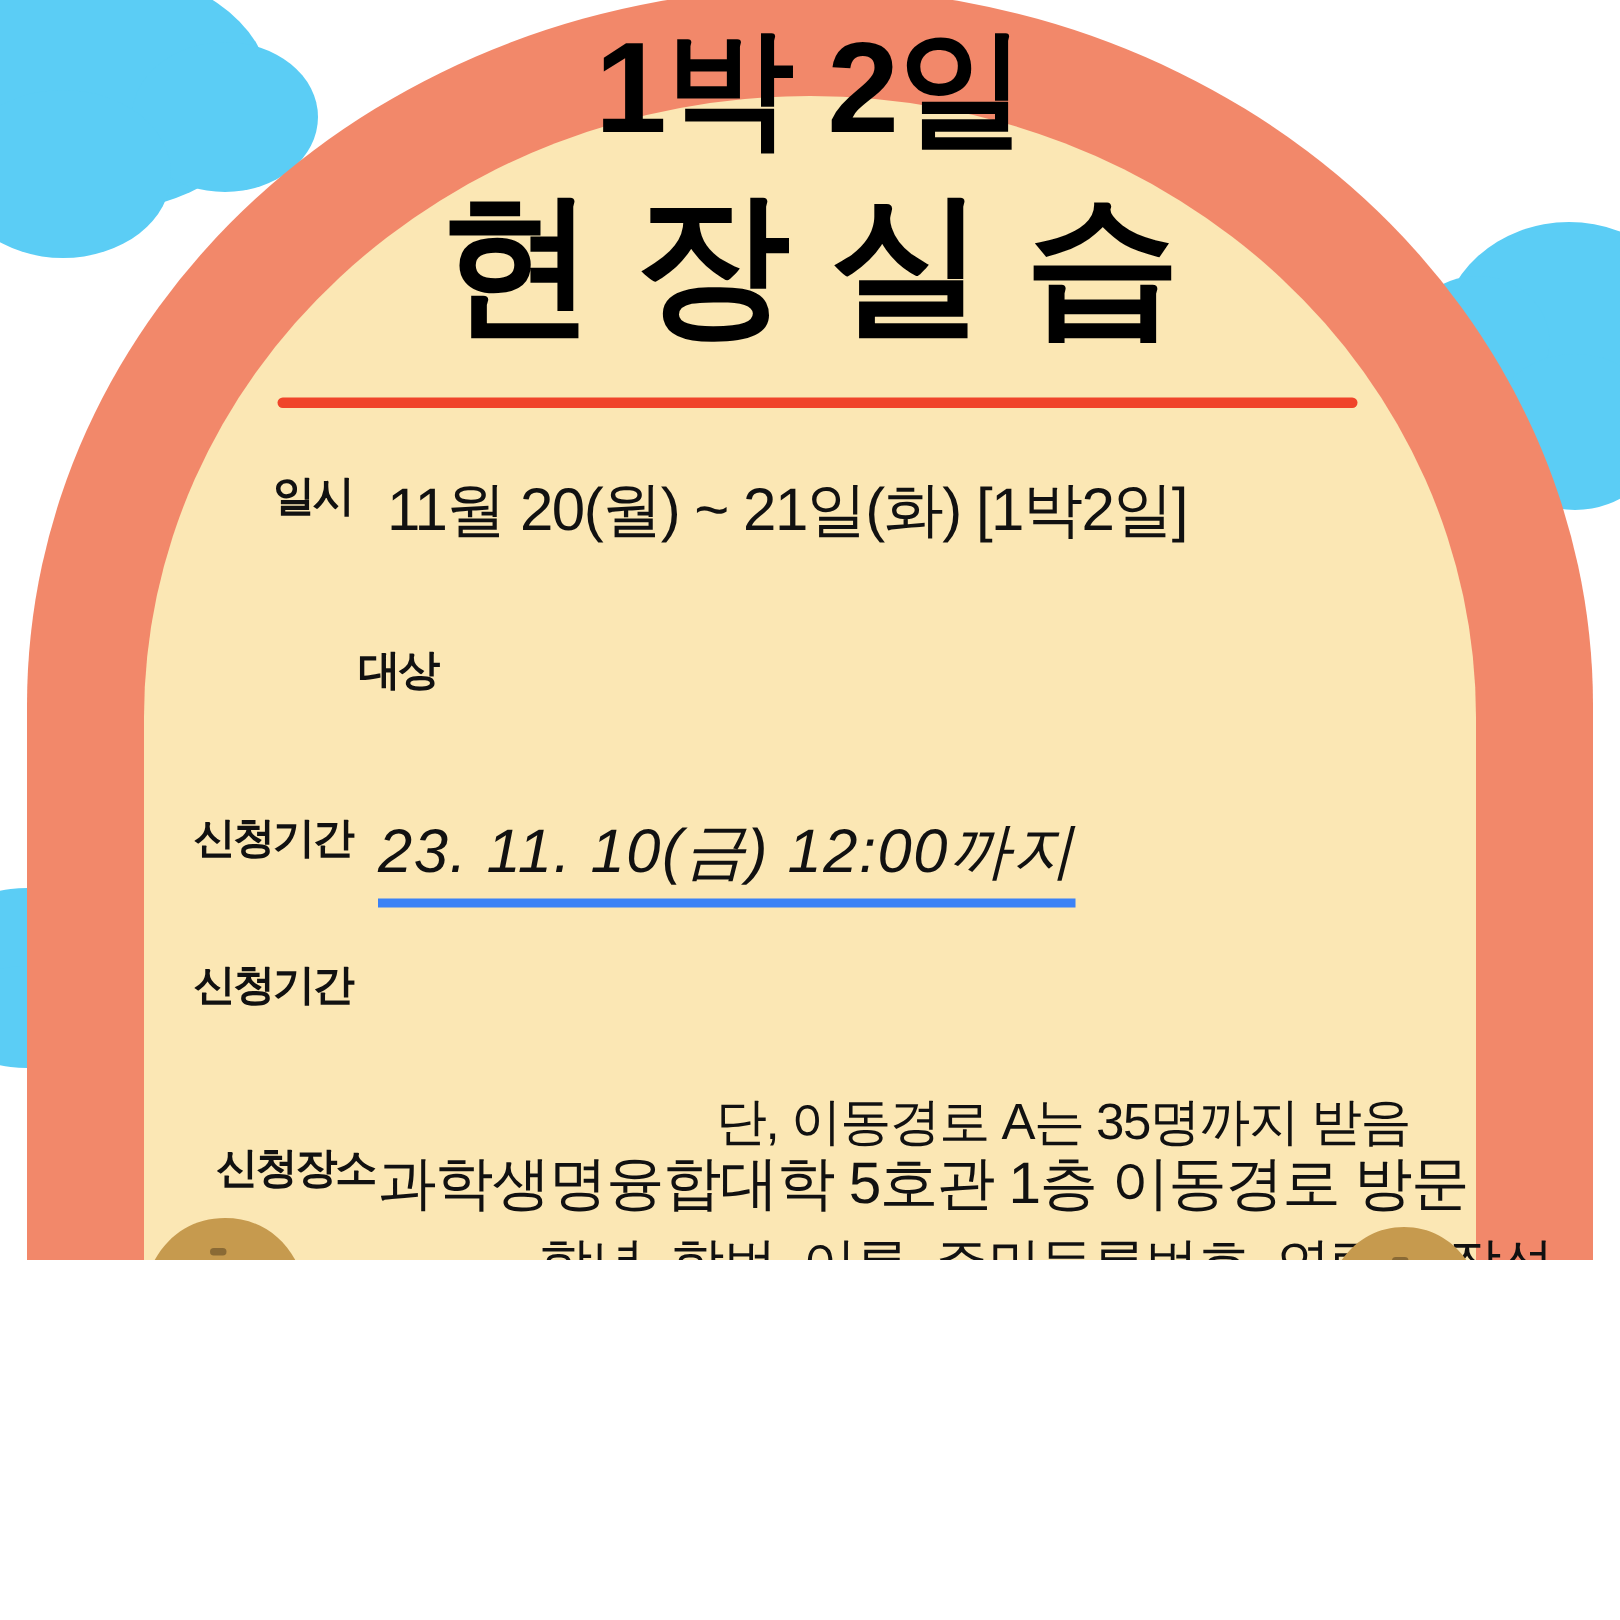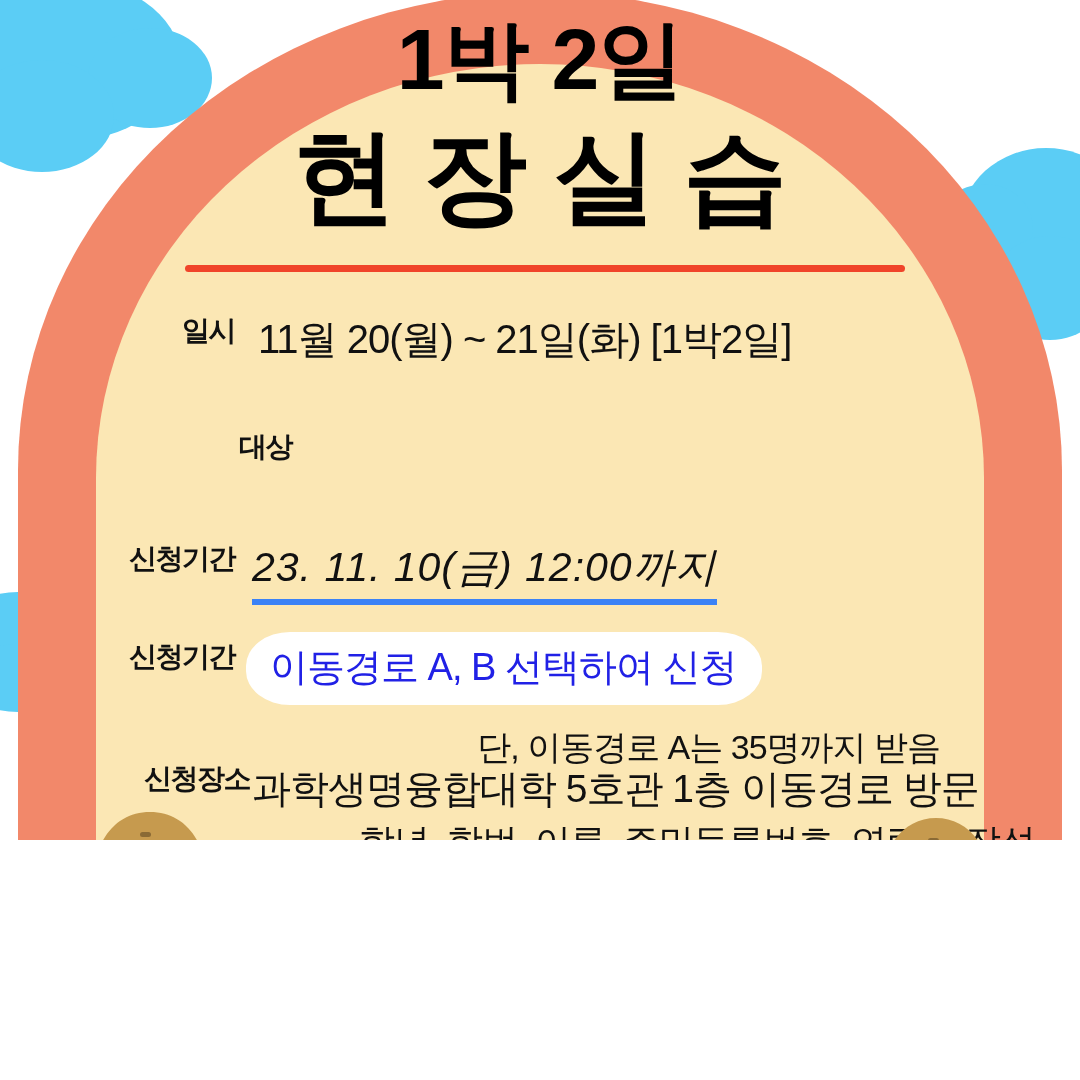--- a/index.html
+++ b/index.html
@@ -230,21 +230,20 @@
     </div>
 
     <div class="row" id="row-period">
       <div class="lbl">신청기간</div>
     </div>
     <div class="val" id="val-period">23. 11. 10(금) 12:00까지</div>
 
     <div class="row" id="row-method">
       <div class="lbl">신청기간</div>
     </div>
-    <div id="pill-method">이동경로 A, B 선택하여 신청</div>
     <div id="note-method">단, 이동경로 A는 35명까지 받음</div>
 
     <div class="row" id="row-place">
       <div class="lbl">신청장소</div>
     </div>
     <div class="val" id="val-place">과학생명융합대학 5호관 1층 이동경로 방문</div>
     <div id="note-place">학년, 학번, 이름, 주민등록번호, 연락처 작성</div>
   </div>
 
   <svg class="layer" viewBox="0 0 1080 1080" width="1080" height="1080" style="z-index:60;">

